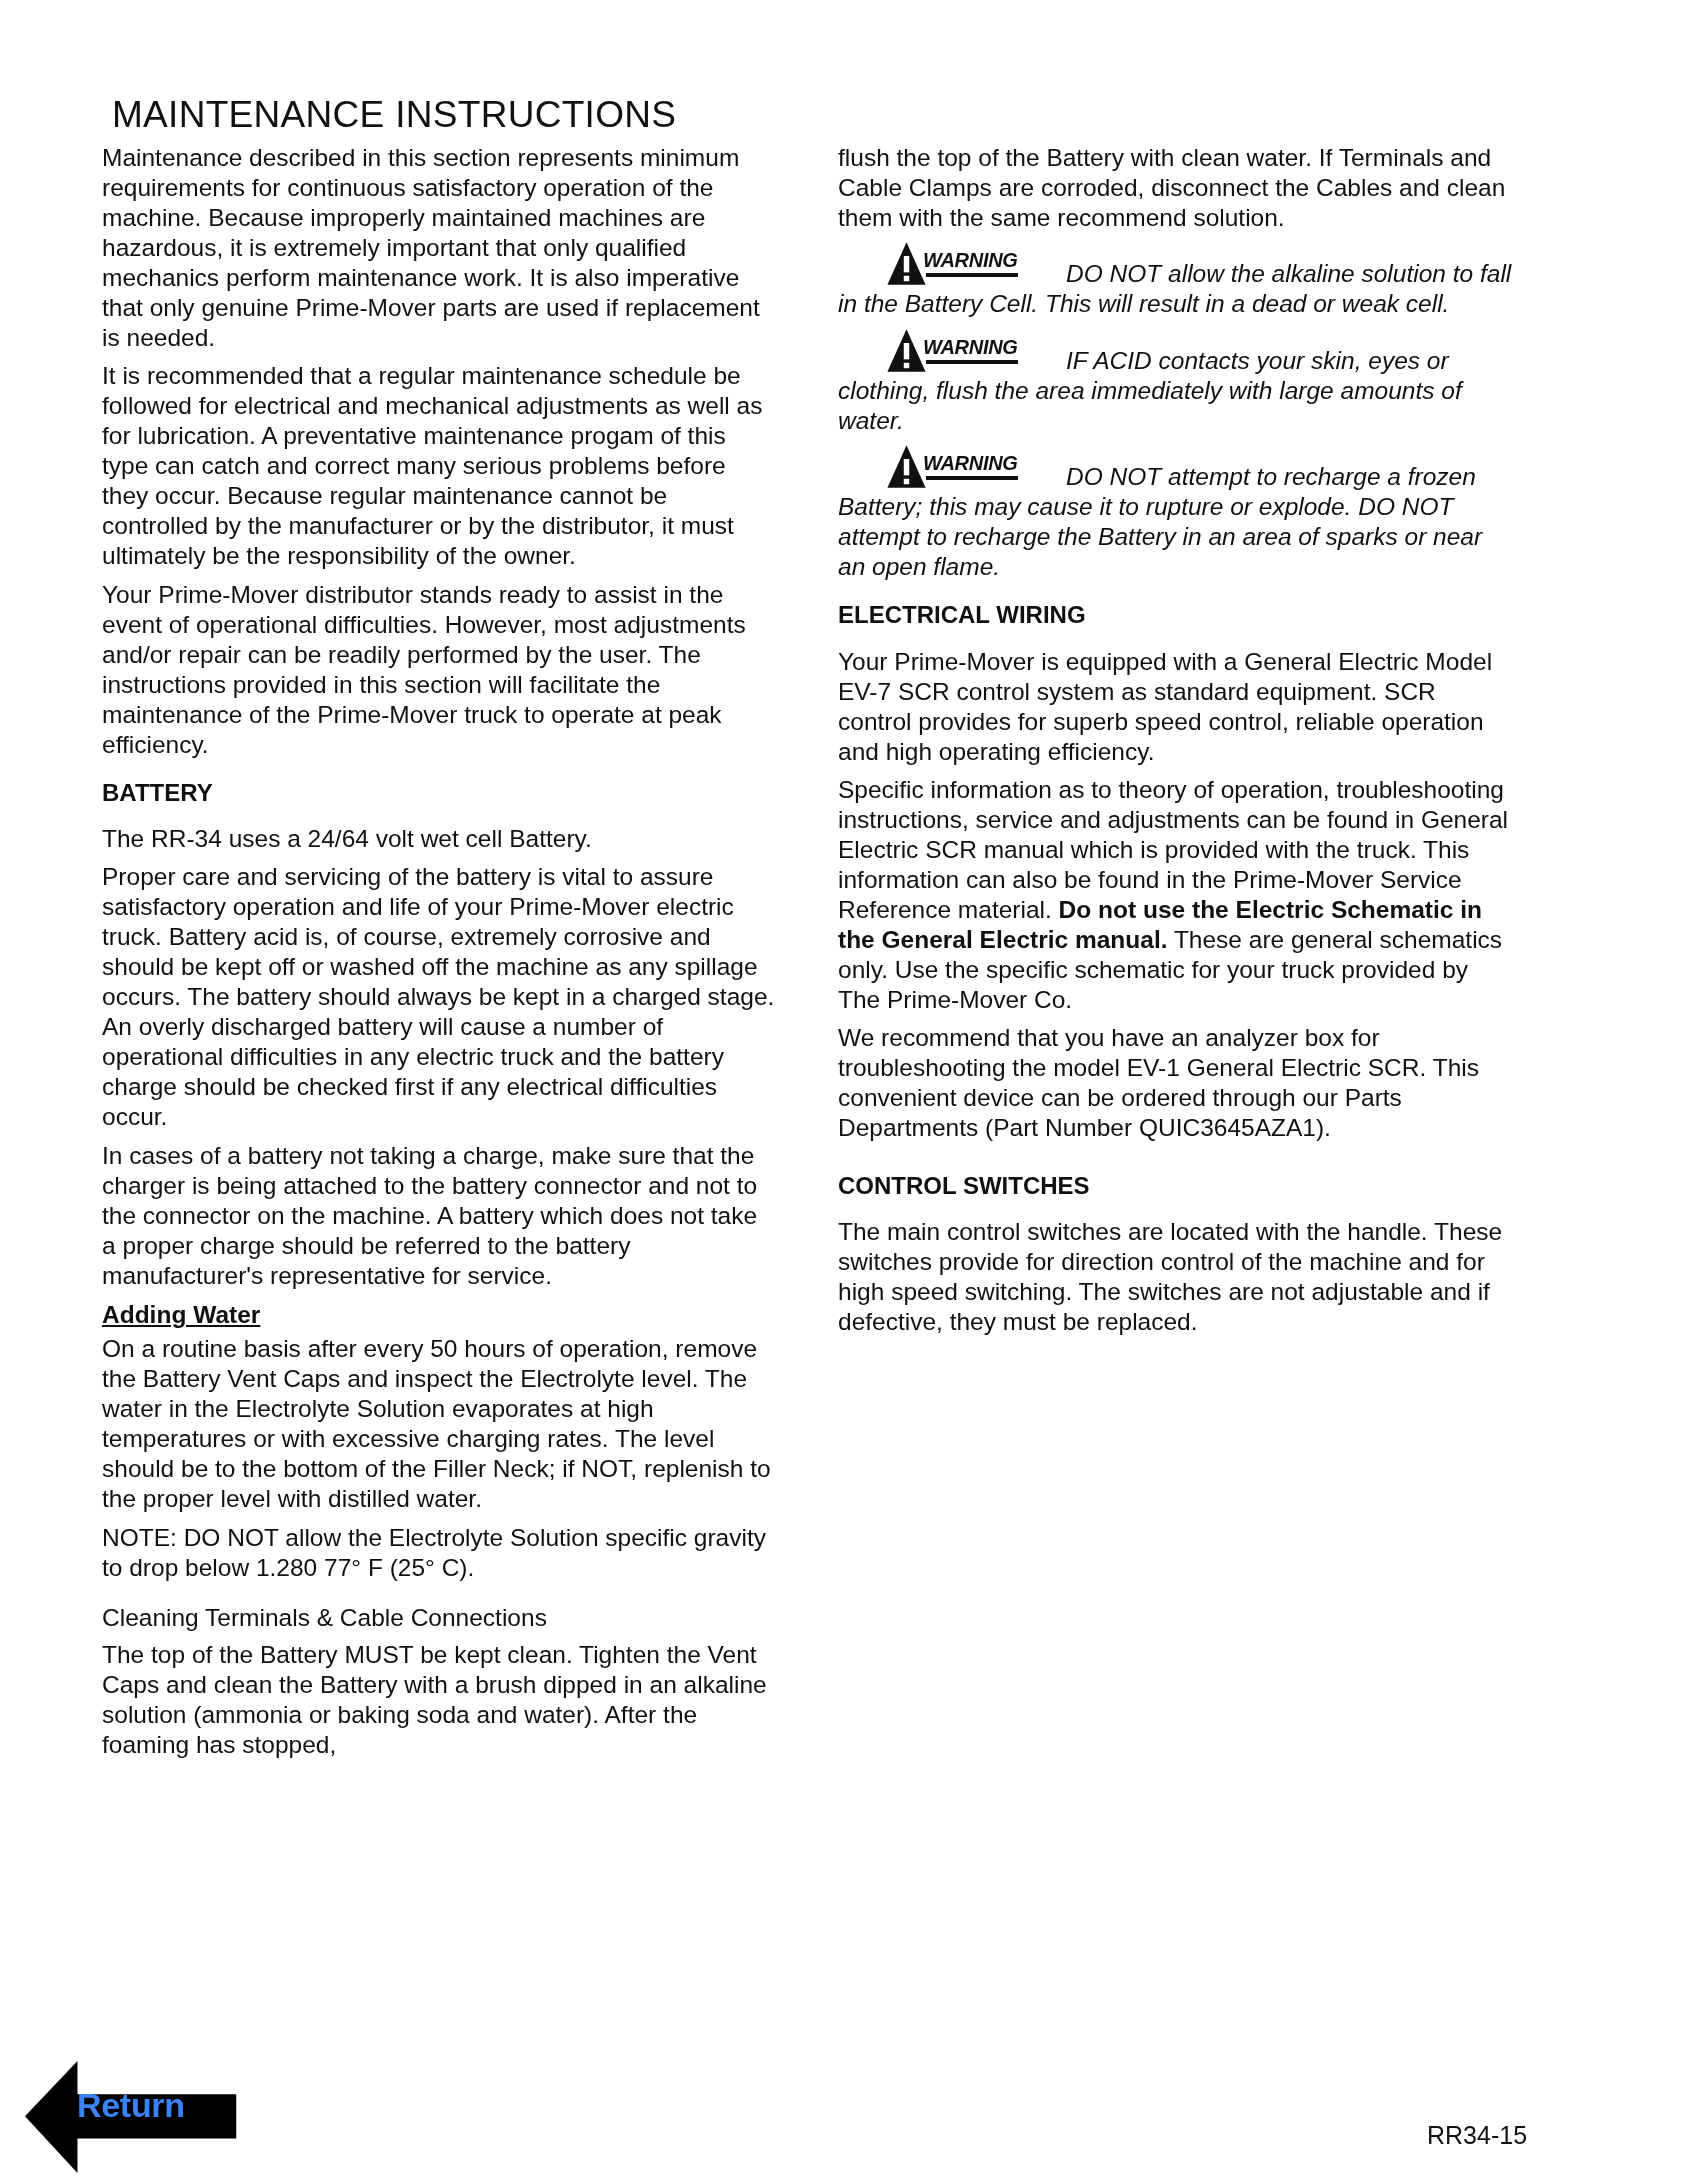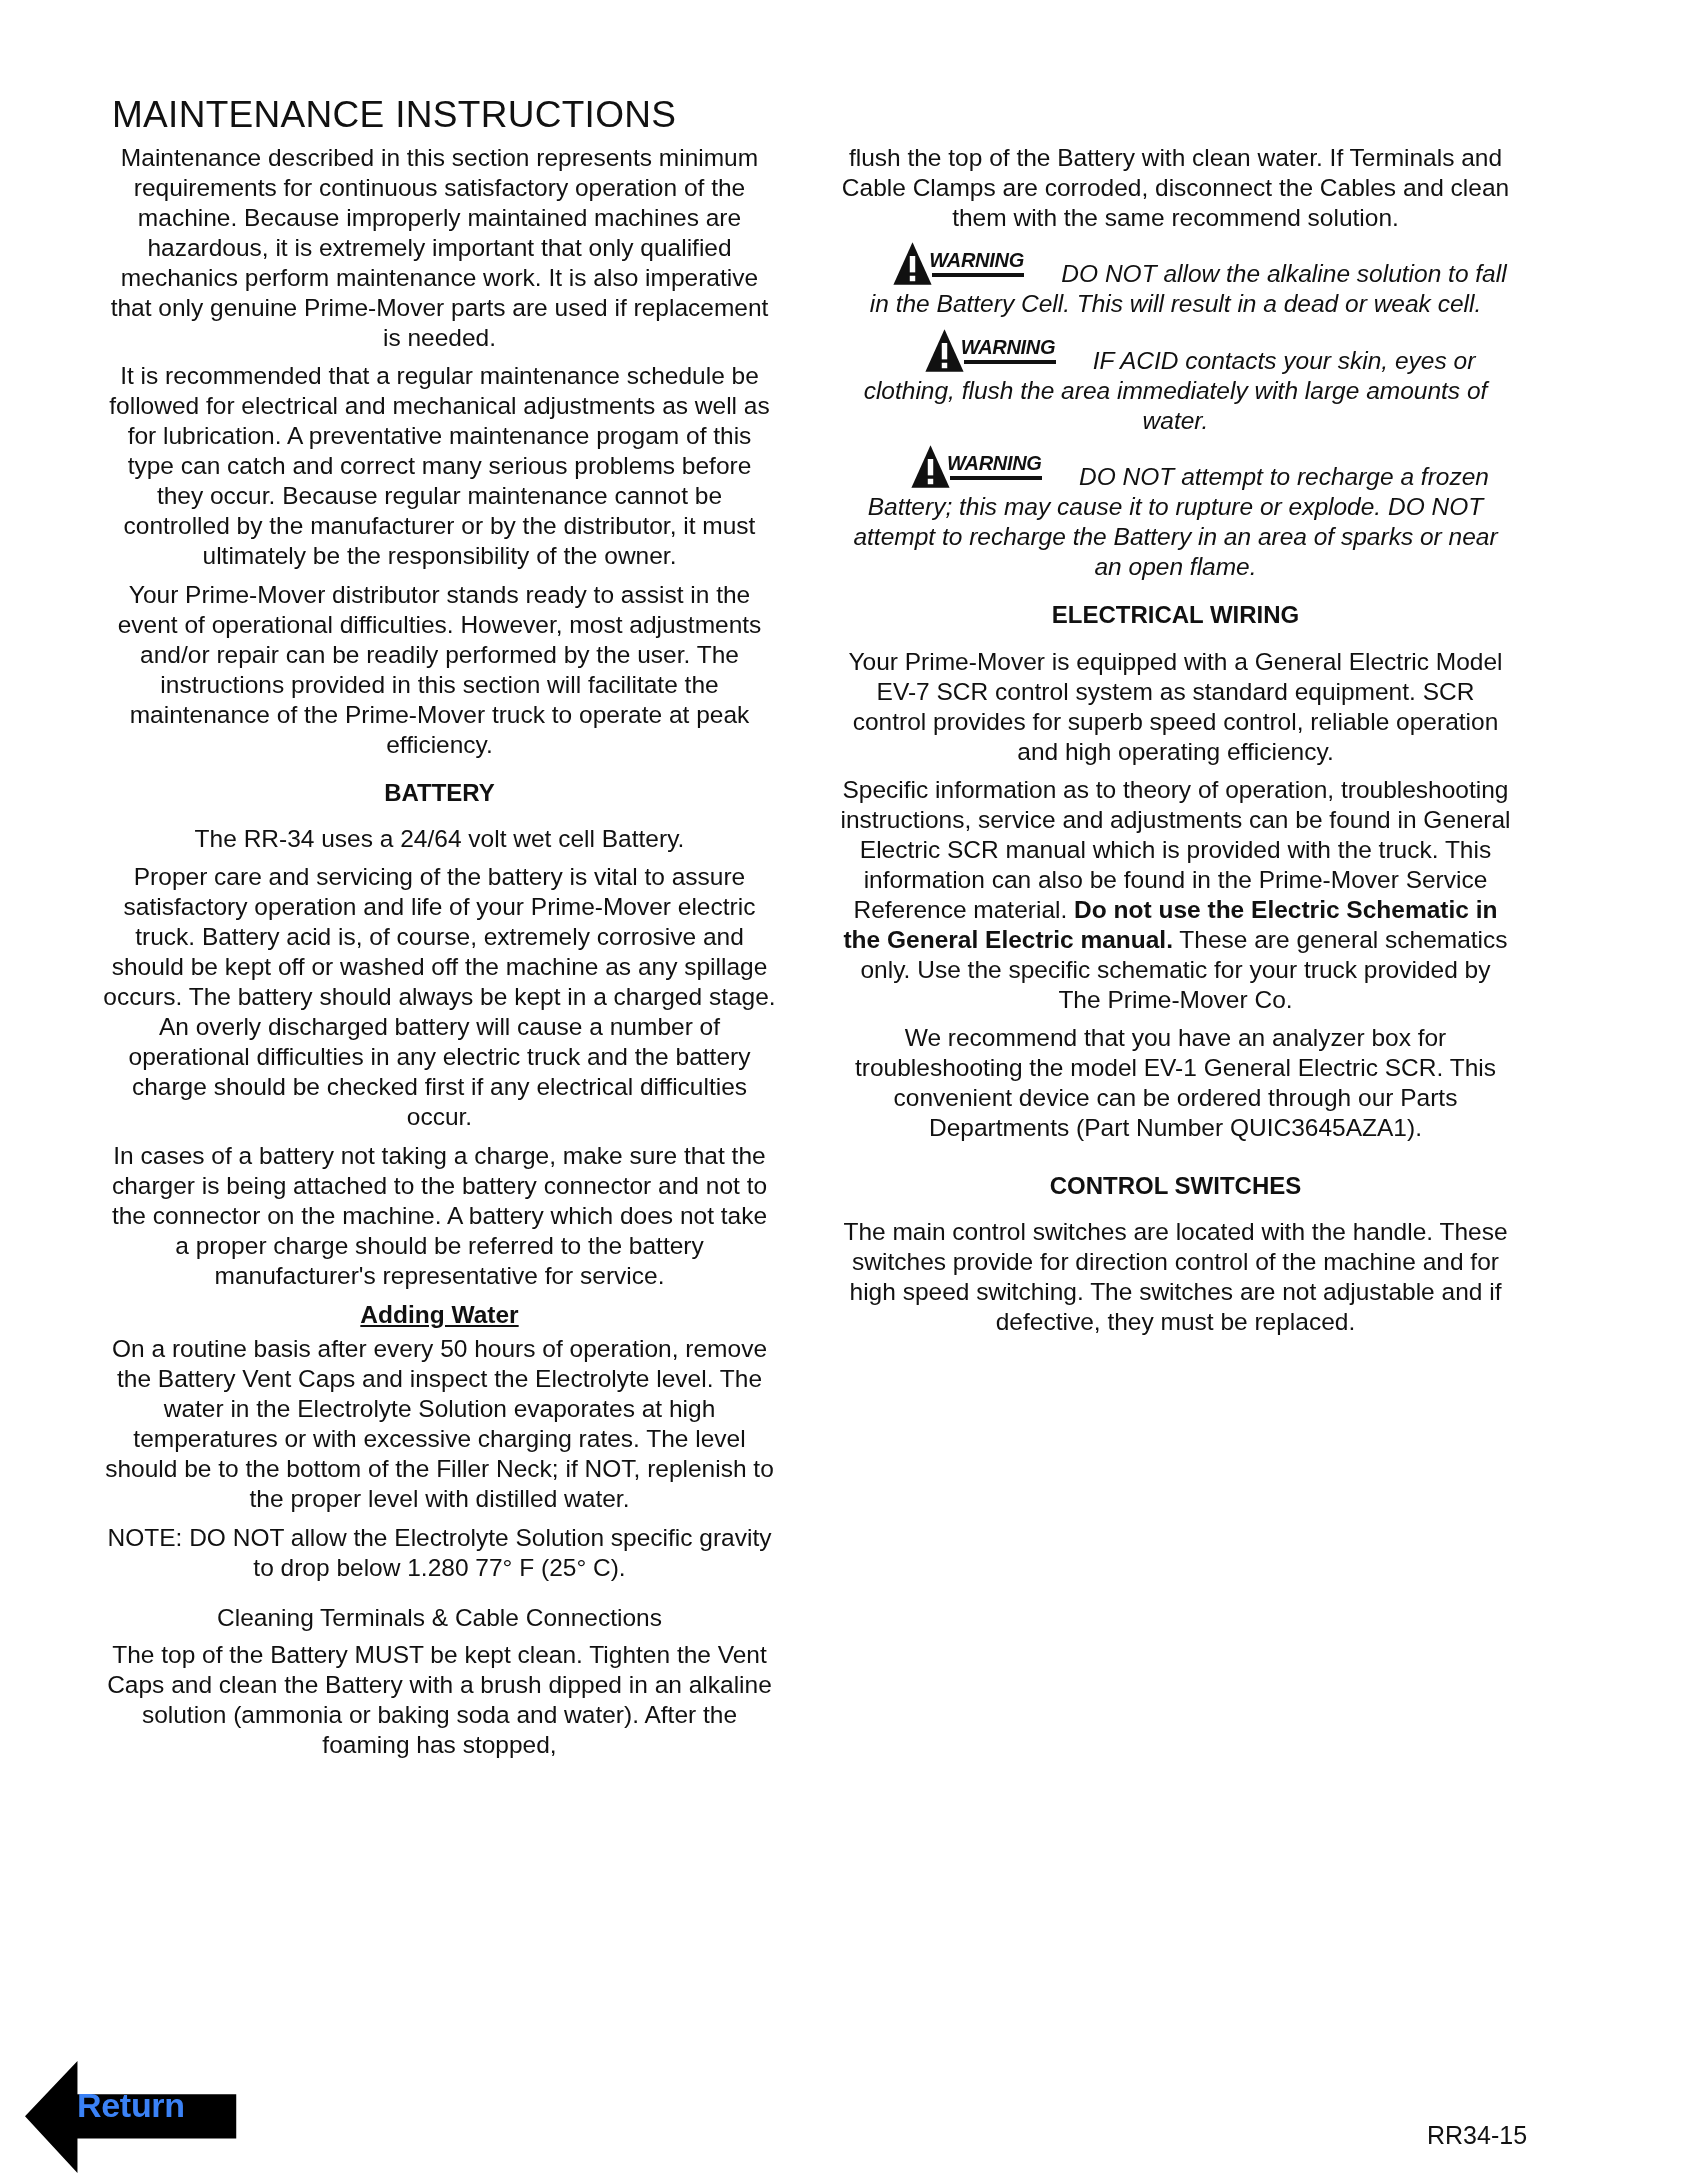--- a/index.html
+++ b/index.html
@@ -1,32 +1,32 @@
 <!DOCTYPE html>
 <html style="font-size:11px"><head>
 <meta charset="utf-8">
 <style>
   html, body { margin: 0; padding: 0; background: #ffffff; }
   body { width: 1687px; height: 2183px; position: relative; overflow: hidden;
          font-family: "Liberation Sans", "DejaVu Sans", sans-serif; color: #111111; }
   .page-title { position: absolute; left: 105px; top: 87px; font-size: 37px; font-weight: normal;
                 letter-spacing: 0.3px; margin: 7px; }
-  .col { position: absolute; top: 143px; width: 675px; font-size: 24.5px; line-height: 30px; text-align: center; }
+  .col { position: absolute; top: 143px; width: 675px; font-size: 24.5px; line-height: 30px; }
   .col-left { left: 102px; }
   .col-right { left: 838px; }
   .col p { margin: 0 0 8.3px 0; }
   .sec-head { font-weight: bold; font-size: 24px; margin: 18px 0 16.5px 0; }
   .sub-head-bold { font-weight: bold; margin: 9.6px 0 4.1px 0; text-decoration: underline; }
   .sub-head { margin: 20.7px 0 6.9px 0; }
   .warn { margin: 20.7px 0 12.4px 0; font-style: italic; }
   .warn-badge { display: inline-block; position: relative; width: 165px; height: 48px; margin-left: 48px; vertical-align: -6.9px; }
   .warn-badge svg { position: absolute; left: 0; top: 0; }
   .warn-badge .wlabel { position: absolute; left: 37px; top: 4.1px; font-weight: bold; font-size: 20px; letter-spacing: -0.3px; }
   .warn-badge .wline { position: absolute; left: 40px; top: 32px; width: 92px; height: 4.1px; background: #111; }
-  .warn-text { margin-left: 4px; }
+  .warn-text { margin-left: 15px; }
   .return-btn { position: absolute; left: 25px; top: 2061px; width: 214px; height: 112px; cursor: pointer; }
   .return-btn svg { position: absolute; left: 0; top: 0; }
   .return-label { position: absolute; left: 52px; top: 25px; color: #3b82f6; font-weight: bold; font-size: 34px; letter-spacing: -0.3px; }
   .page-number { position: absolute; left: 1427px; top: 2121px; font-size: 25px; font-weight: 500; text-align: right; }
 </style>
 </head>
 <body>
 
 <h1 class="page-title">MAINTENANCE INSTRUCTIONS</h1>
 

